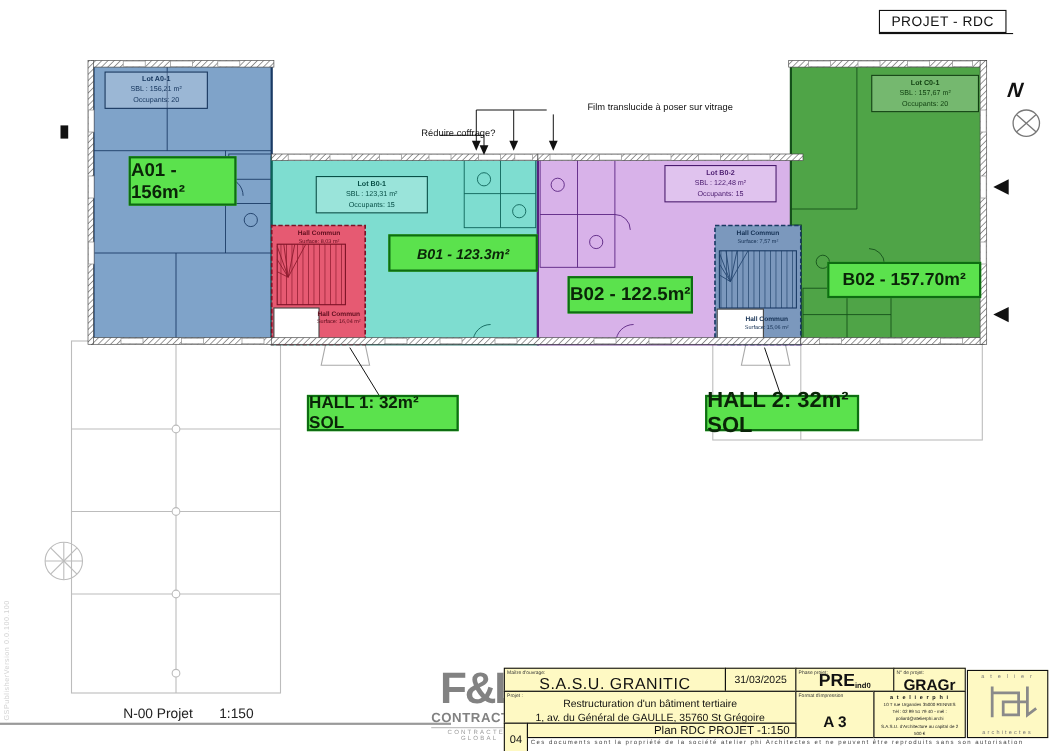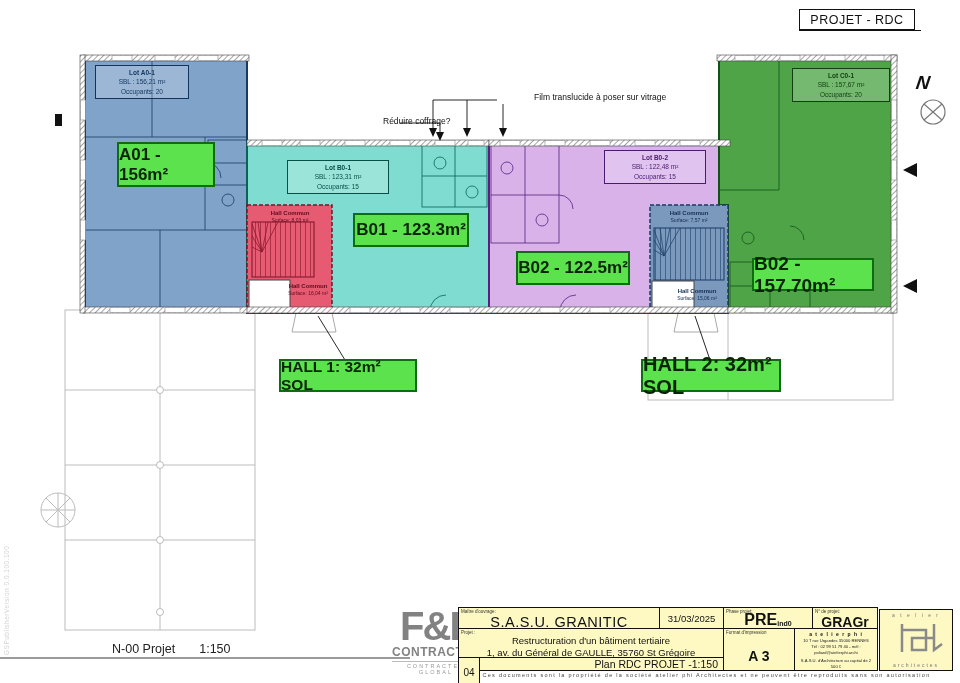--- a/index.html
+++ b/index.html
@@ -278,23 +278,23 @@
     <div>SBL : 122,48 m²</div>
     <div>Occupants: 15</div>
   </div>
   <div class="lot" style="left:792px;top:68px;width:92px;color:#103f10;border-color:#103f10;">
     <div class="l1">Lot C0-1</div>
     <div>SBL : 157,67 m²</div>
     <div>Occupants: 20</div>
   </div>
 
   <div class="glabel" style="left:117px;top:142px;width:98px;height:45px;font-size:17px;">A01 - 156m²</div>
-  <div class="glabel" style="left:353px;top:213px;width:116px;height:34px;font-size:17px;">B01 - 123.3m²</div>
+  <div class="glabel" style="left:353px;top:213px;width:136px;height:34px;font-size:13px;font-style:italic;">B01 - 123.3m²</div>
   <div class="glabel" style="left:516px;top:205px;width:114px;height:34px;font-size:17px;margin-top:46px;">B02 - 122.5m²</div>
-  <div class="glabel" style="left:752px;top:238px;width:122px;height:33px;font-size:19px;margin-top:20px;">B02 - 157.70m²</div>
+  <div class="glabel" style="left:752px;top:238px;width:140px;height:33px;font-size:16px;">B02 - 157.70m²</div>
   <div class="glabel" style="left:279px;top:359px;width:138px;height:33px;font-size:15.5px;">HALL 1: 32m² SOL</div>
   <div class="glabel" style="left:641px;top:359px;width:140px;height:33px;font-size:20px;">HALL 2: 32m² SOL</div>
 
   <div class="hmini" style="left:250px;top:209px;width:80px;color:#5e0d1d;">
     <div class="hn">Hall Commun</div>
     <div class="hs">Surface: 8,03 m²</div>
   </div>
   <div class="hmini" style="left:272px;top:282px;width:72px;color:#5e0d1d;">
     <div class="hn">Hall Commun</div>
     <div class="hs">Surface: 16,04 m²</div>

